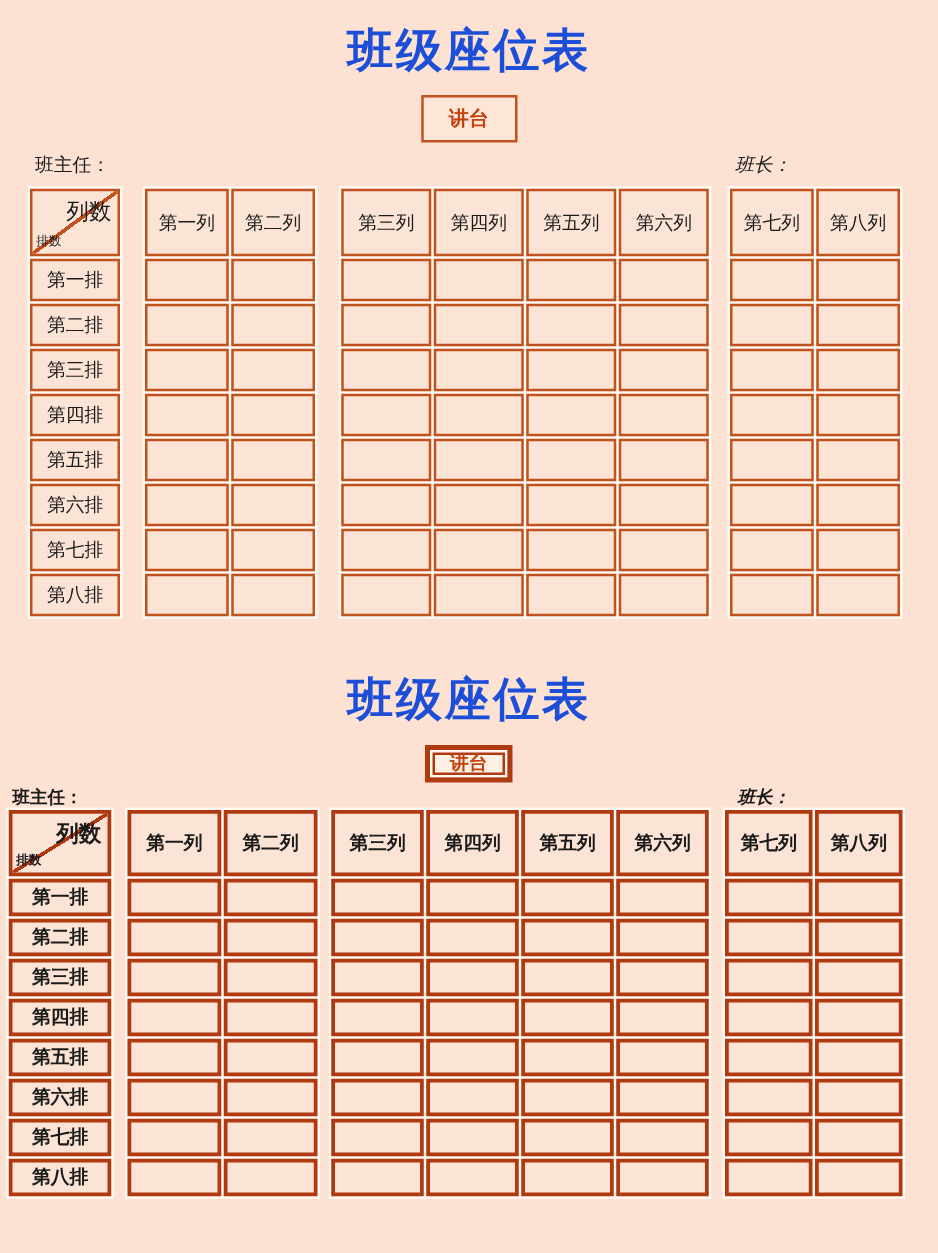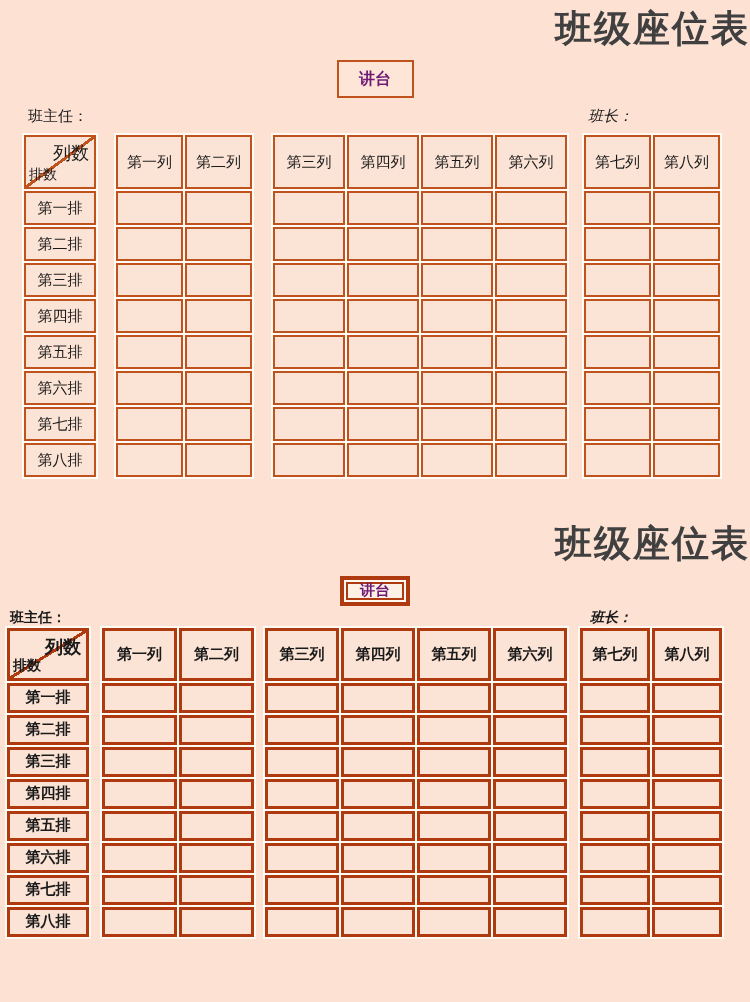--- a/index.html
+++ b/index.html
@@ -10,36 +10,36 @@
     overflow: hidden;
     background: #fde1d3;
     font-family: "Liberation Sans", sans-serif;
     color: #1a1a1a;
   }
   .half { position: relative; }
   .top-half    { --bc: #c0521e; --bw: 2px; padding-top: 6px; }
   .bottom-half { --bc: #b03a10; --bw: 3px; margin-top: 42px; font-weight: bold; }
 
   .title {
-    margin: 0;
-    text-align: right;
+    margin: 12px;
+    text-align: center;
     font-size: 37px;
     font-weight: bold;
-    color: #404040;
+    color: #1d4ed8;
     letter-spacing: 2px;
     line-height: 1.25;
   }
 
   .podium {
     display: flex;
     align-items: center;
     justify-content: center;
     margin: 8px auto 0;
     font-weight: bold;
-    color: #701a75;
+    color: #c2410c;
   }
   .top-half .podium {
     width: 73px; height: 34px;
     border: 2px solid var(--bc);
     background: #fde6d8;
     font-size: 16px;
   }
   .bottom-half .podium {
     width: 62px; height: 22px;
     border: 4px solid var(--bc);
@@ -105,21 +105,21 @@
 
   .diag {
     position: relative;
     background-image: linear-gradient(to bottom right,
       transparent calc(50% - 1.5px),
       var(--bc) calc(50% - 1.5px),
       var(--bc) calc(50% + 1.5px),
       transparent calc(50% + 1.5px));
   }
   .diag .cols-word { position: absolute; top: 4px; right: 5px; font-size: 18px; }
-  .diag .rows-word { position: absolute; bottom: 3px; left: 3px; font-size: 14px; }
+  .diag .rows-word { position: absolute; bottom: 3px; left: 3px; font-size: 10px; }
 </style>
 </head>
 <body>
 
 <section class="half top-half">
   <h1 class="title">班级座位表</h1>
 
   <div class="podium">
     <span>讲台</span>
   </div>

